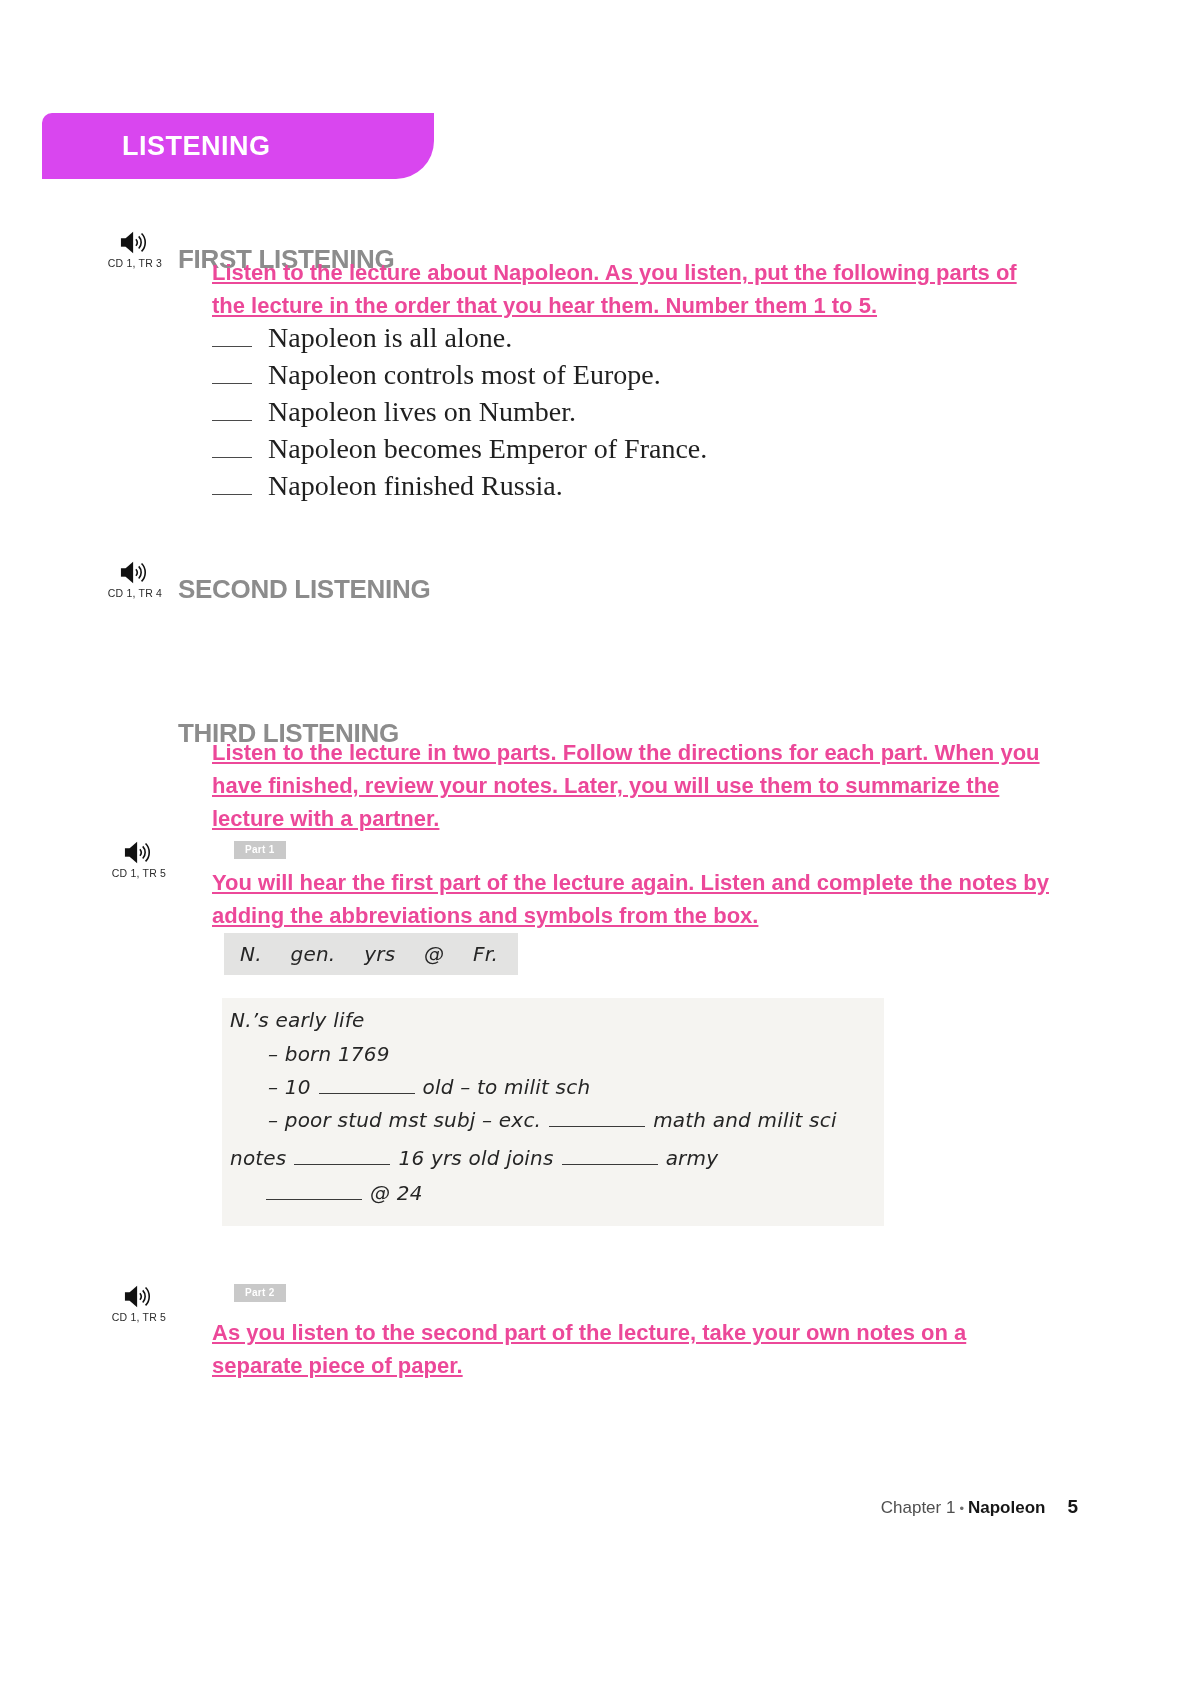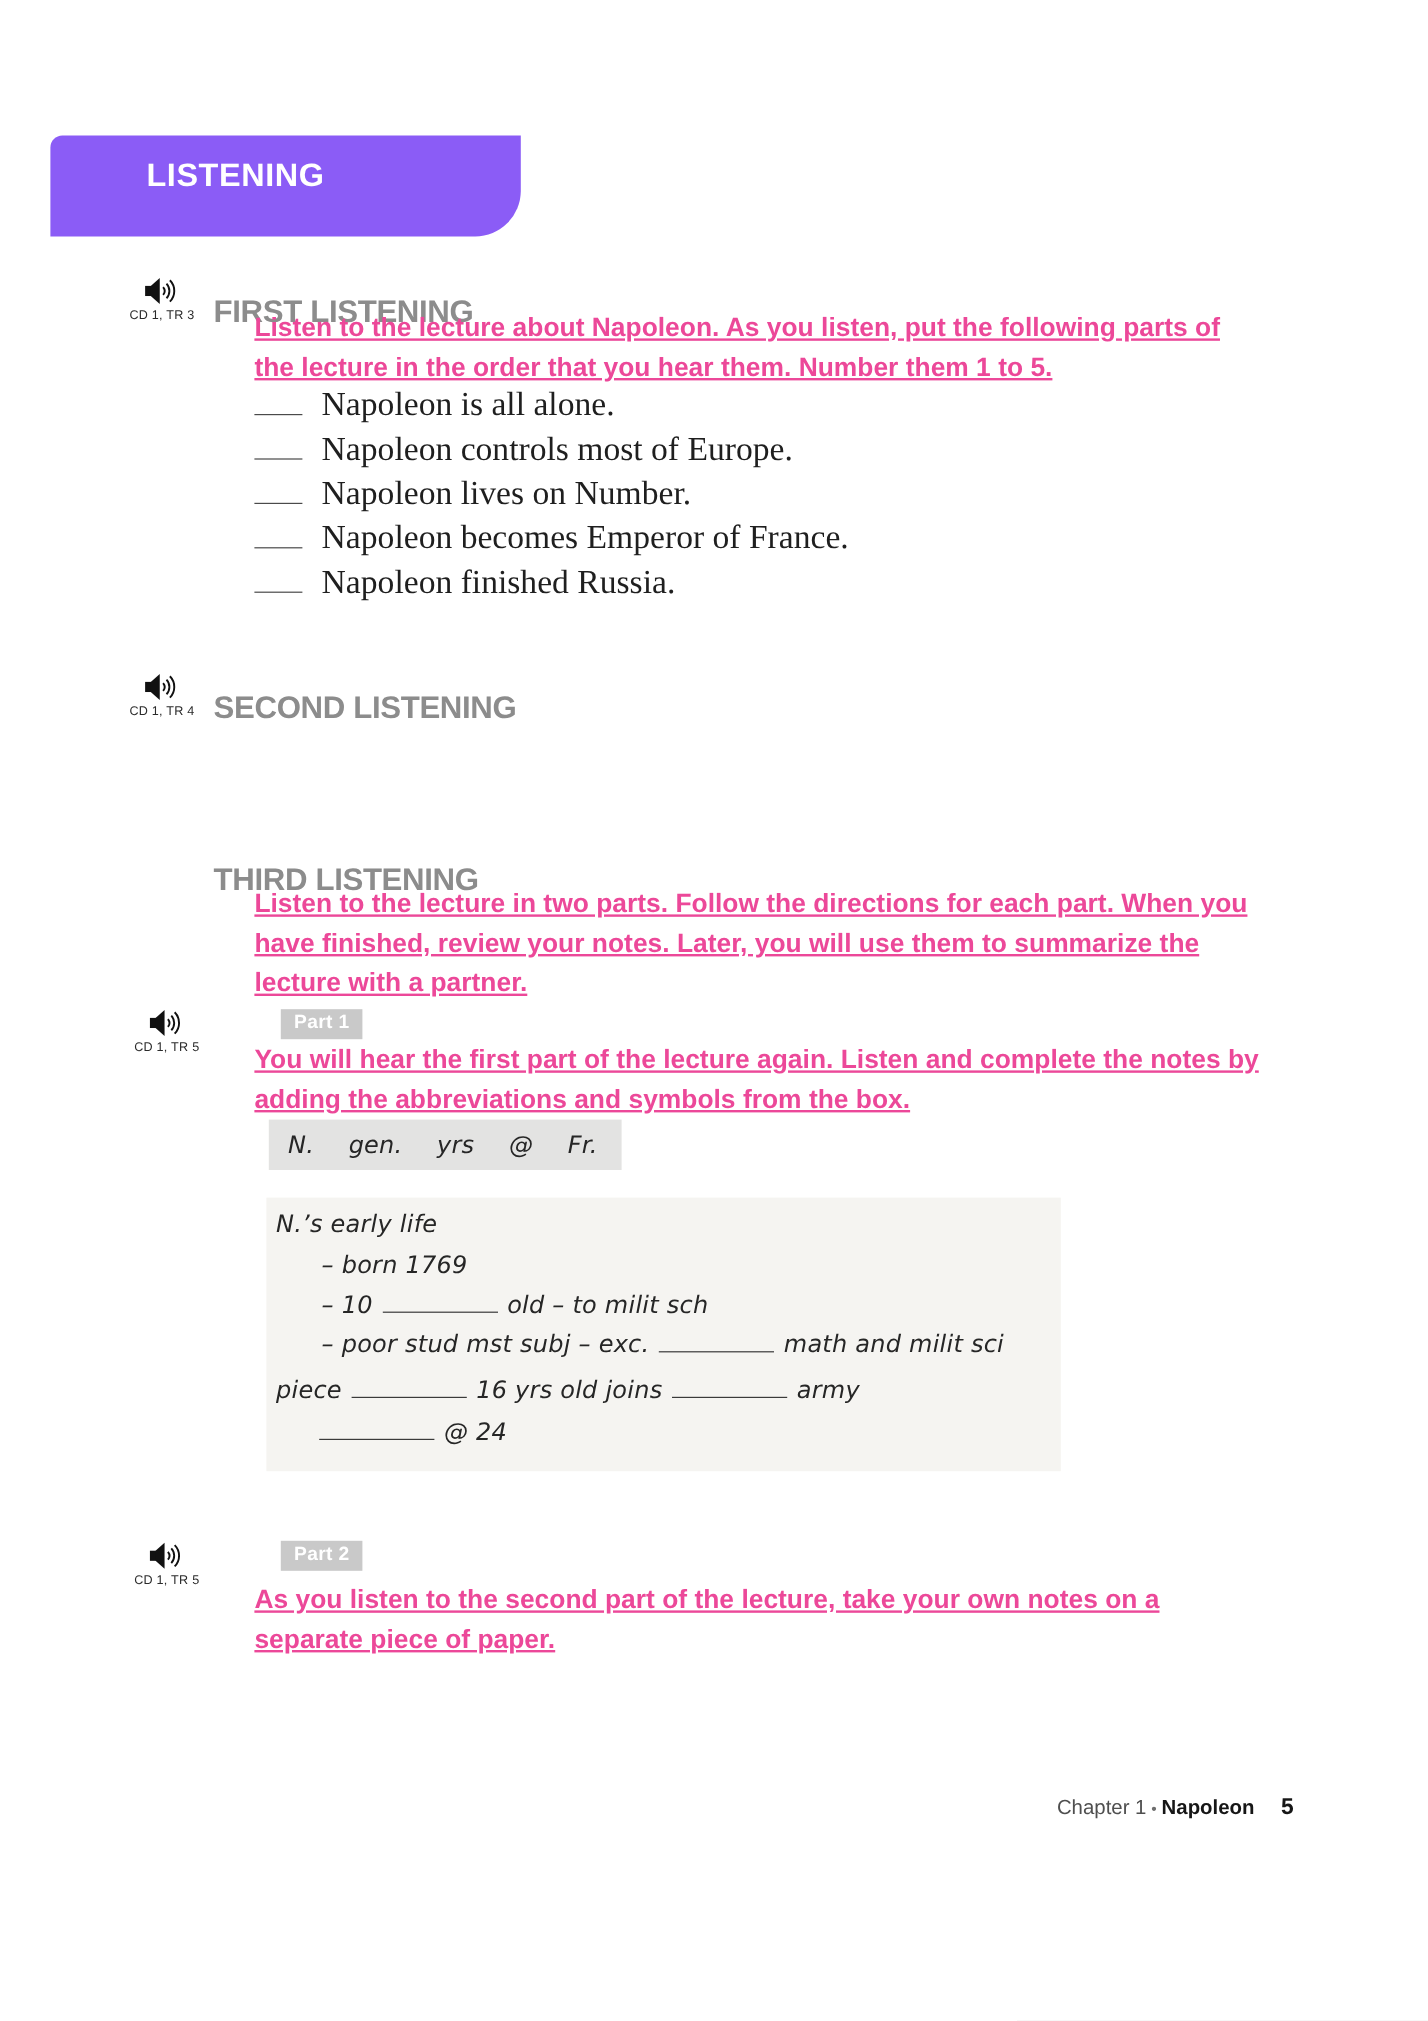--- a/index.html
+++ b/index.html
@@ -8,22 +8,22 @@
     width:1190px;height:1684px;
     background:#ffffff;
     font-family:"Liberation Sans", sans-serif;
     color:#1c1c1c;
     overflow:hidden;
     margin:0 auto;
   }
   
   .banner{
     position:absolute;left:42px;top:113px;
-    width:392px;height:84px;
-    background:#8b5cf6;
+    width:392px;height:66px;
+    background:#d946ef;
     border-radius:10px 0 38px 0;
   }
   .banner-title{
     position:absolute;left:80px;top:0;
     line-height:66px;
     font-size:27px;font-weight:700;color:#ffffff;
     letter-spacing:0.5px;
   }
   
   .cue{position:absolute;width:90px;text-align:center;}
@@ -55,21 +55,21 @@
   }
   .blank-sm{
     display:inline-block;width:40px;height:2px;
     border-bottom:1.6px solid #4a4a4a;
     margin-right:16px;
   }
   
   .part-badge{
     position:absolute;left:234px;
     background:#c9c9c9;color:#ffffff;
-    font-size:16px;font-weight:700;
+    font-size:10px;font-weight:700;
     padding:3px 11px 4px 11px;
     letter-spacing:0.3px;
   }
   
   .abbrev-box{
     position:absolute;left:224px;top:933px;
     width:294px;height:42px;
     background:#e3e3e2;
     display:flex;align-items:center;justify-content:space-between;
     padding:0 20px 0 16px;box-sizing:border-box;
@@ -191,21 +191,21 @@
   <div class="notes-bg"></div>
   <div class="hw-line hw" style="left:230px;top:1008px;">N.’s early life</div>
   <div class="hw-line hw" style="left:268px;top:1042px;">– born 1769</div>
   <div class="hw-line hw" style="left:268px;top:1075px;">
     <span>– 10</span><span class="blank-hw"></span><span>old – to milit sch</span>
   </div>
   <div class="hw-line hw" style="left:268px;top:1108px;">
     <span>– poor stud mst subj – exc.</span><span class="blank-hw"></span><span>math and milit sci</span>
   </div>
   <div class="hw-line hw" style="left:230px;top:1146px;">
-    <span>piece</span><span class="blank-hw"></span><span>16 yrs old joins</span><span class="blank-hw"></span><span>army</span>
+    <span>notes</span><span class="blank-hw"></span><span>16 yrs old joins</span><span class="blank-hw"></span><span>army</span>
   </div>
   <div class="hw-line hw" style="left:258px;top:1181px;">
     <span class="blank-hw"></span><span>@ 24</span>
   </div>
 
   <div class="cue" style="left:94px;top:1282px;">
     <svg class="cue-icon" width="30" height="28" viewBox="0 0 32 28">
       <rect x="1" y="10" width="6" height="9" fill="#111"></rect>
       <polygon points="6,10 14,3 14,26 6,19" fill="#111"></polygon>
       <path d="M17 11 A5.5 5.5 0 0 1 17 18" fill="none" stroke="#111" stroke-width="1.7"></path>

